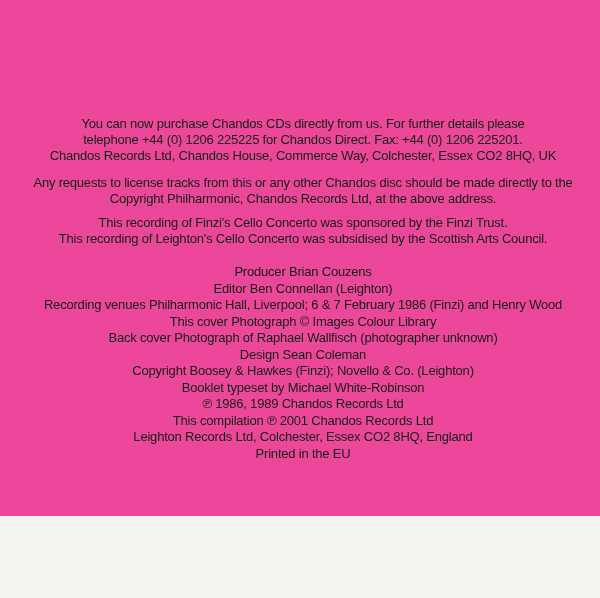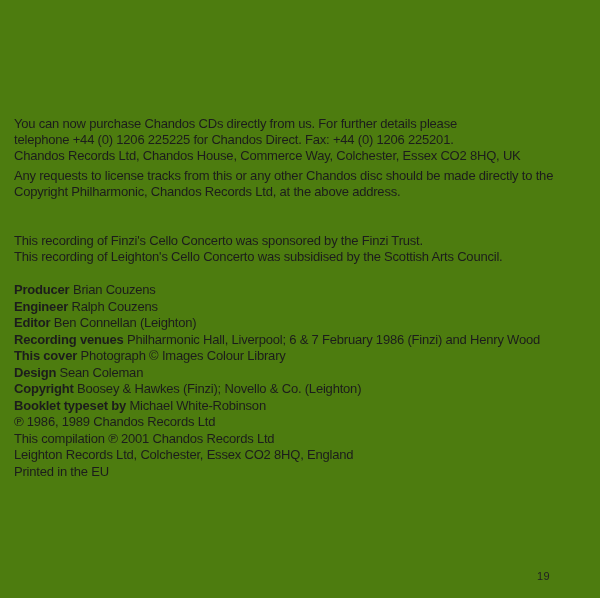--- a/index.html
+++ b/index.html
@@ -3,51 +3,52 @@
   <meta charset="utf-8">
   <style>
     html, body {
       margin: 0;
       padding: 0;
       background: #f4f4f2;
     }
     .booklet-page {
       position: relative;
       width: 600px;
-      height: 598px;
-      background: #4d7c0f;
+      height: 516px;
+      background: #ec4899;
       color: #1c1c1c;
       font-family: "Liberation Sans", sans-serif;
       font-size: 13px;
       letter-spacing: -0.2px;
       overflow: hidden;
+      text-align: center;
     }
     .content {
       position: absolute;
       left: 14px;
       top: 116px;
       right: 8px;
     }
     .para {
       margin: 0;
       padding: 0;
     }
     .ln {
       display: block;
       line-height: 16px;
       white-space: pre;
     }
-    .para-licensing { margin-top: 4px; }
-    .para-sponsorship { margin-top: 33px; }
+    .para-licensing { margin-top: 11px; }
+    .para-sponsorship { margin-top: 8px; }
     .credits-block { margin-top: 17px; }
     .credit {
       line-height: 16.5px;
       white-space: pre;
     }
-    .credit-label { font-weight: 700; }
+    .credit-label { font-weight: 400; }
     .credit-label:not(:empty)::after { content: " "; }
     .page-number {
       position: absolute;
       left: 537px;
       top: 570px;
       font-size: 11px;
       letter-spacing: 0.5px;
       color: #222222;
       line-height: 13px;
     }
@@ -69,24 +70,24 @@
       <span class="ln">Copyright Philharmonic, Chandos Records Ltd, at the above address.</span>
     </p>
 
     <p class="para para-sponsorship">
       <span class="ln">This recording of Finzi's Cello Concerto was sponsored by the Finzi Trust.</span>
       <span class="ln">This recording of Leighton's Cello Concerto was subsidised by the Scottish Arts Council.</span>
     </p>
 
     <div class="credits-block">
       <div class="credit"><span class="credit-label">Producer</span><span class="credit-text">Brian Couzens</span></div>
-      <div class="credit"><span class="credit-label">Engineer</span><span class="credit-text">Ralph Couzens</span></div>
       <div class="credit"><span class="credit-label">Editor</span><span class="credit-text">Ben Connellan (Leighton)</span></div>
       <div class="credit"><span class="credit-label">Recording venues</span><span class="credit-text">Philharmonic Hall, Liverpool; 6 &amp; 7 February 1986 (Finzi) and Henry Wood</span></div>
       <div class="credit"><span class="credit-label">This cover</span><span class="credit-text">Photograph © Images Colour Library</span></div>
+      <div class="credit"><span class="credit-label">Back cover</span><span class="credit-text">Photograph of Raphael Wallfisch (photographer unknown)</span></div>
       <div class="credit"><span class="credit-label">Design</span><span class="credit-text">Sean Coleman</span></div>
       <div class="credit"><span class="credit-label">Copyright</span><span class="credit-text">Boosey &amp; Hawkes (Finzi); Novello &amp; Co. (Leighton)</span></div>
       <div class="credit"><span class="credit-label">Booklet typeset by</span><span class="credit-text">Michael White-Robinson</span></div>
       <div class="credit"><span class="credit-label"></span><span class="credit-text">℗ 1986, 1989 Chandos Records Ltd</span></div>
       <div class="credit"><span class="credit-label"></span><span class="credit-text">This compilation ℗ 2001 Chandos Records Ltd</span></div>
       <div class="credit"><span class="credit-label"></span><span class="credit-text">Leighton Records Ltd, Colchester, Essex CO2 8HQ, England</span></div>
       <div class="credit"><span class="credit-label"></span><span class="credit-text">Printed in the EU</span></div>
     </div>
 
   </div>

